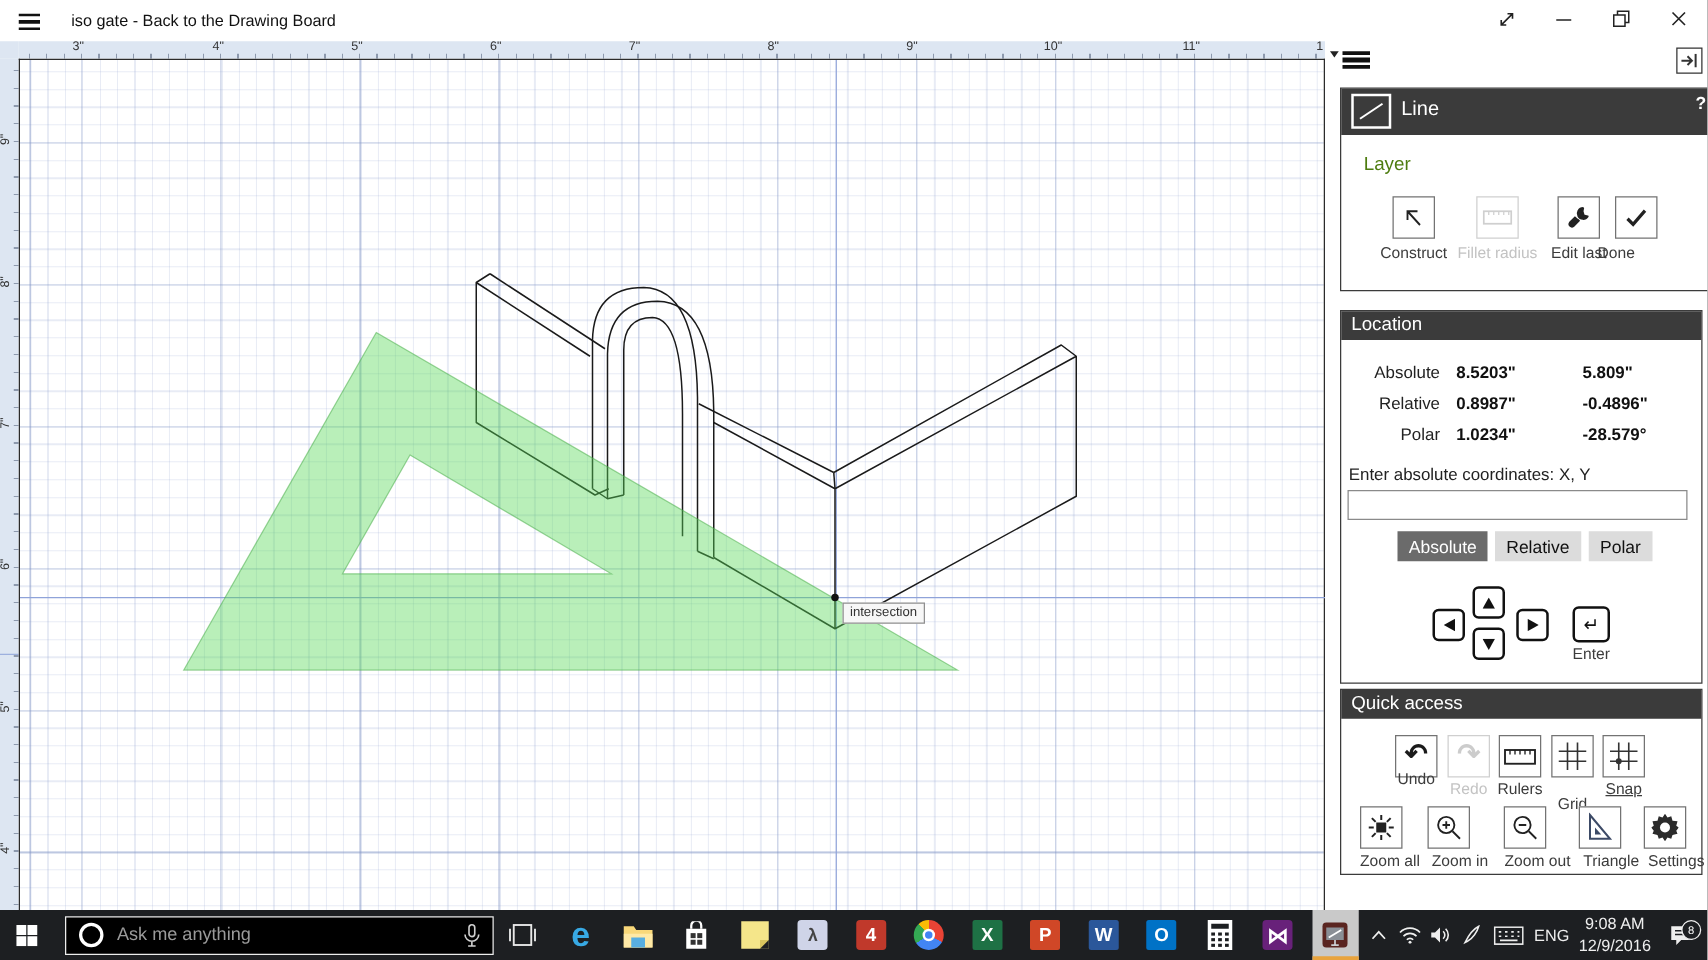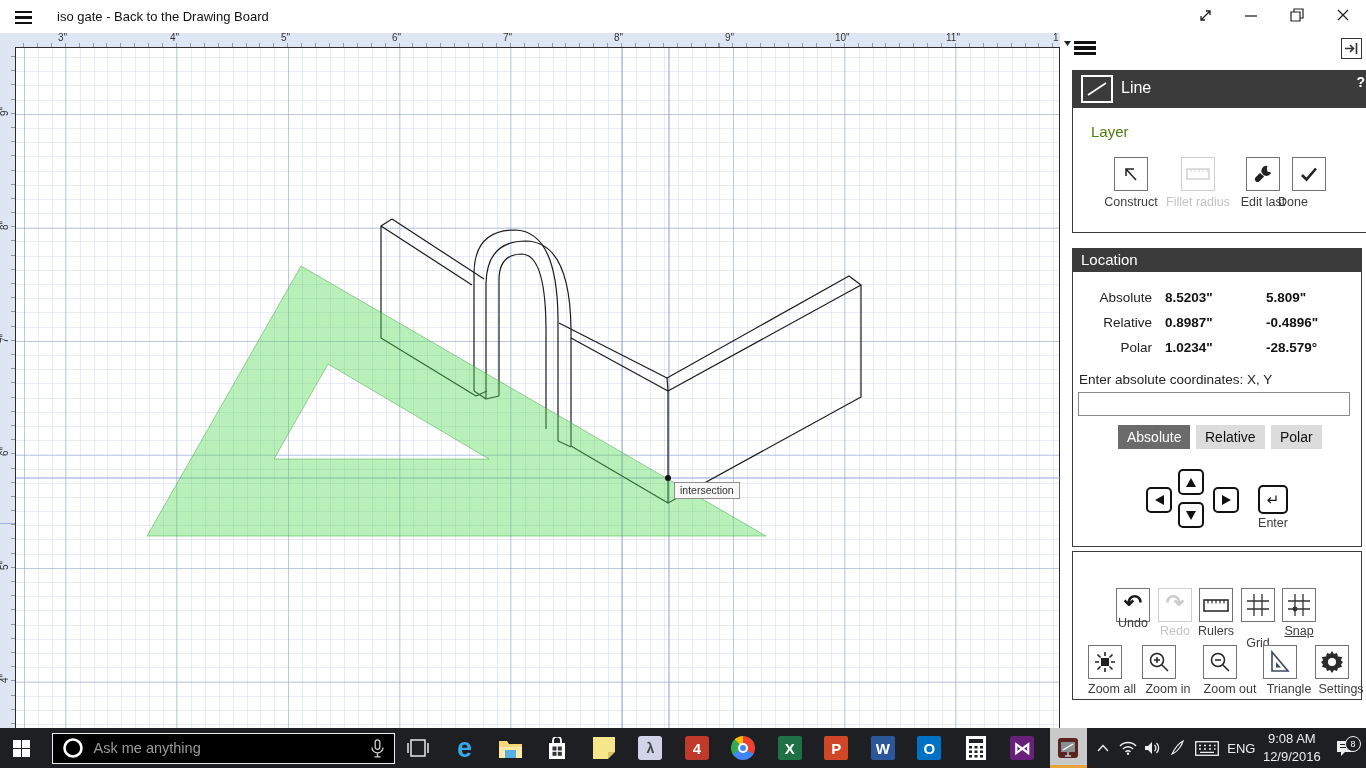--- a/index.html
+++ b/index.html
@@ -250,20 +250,21 @@
             <path d="M0,0 L10,0 L5,9 Z" fill="#111"></path>
           </svg>
       </div>
       <div class="key" style="left:185px;top:236px;width:30px;height:29px;font-size:15px;">
         <span>↵</span>
       </div>
       <div class="tlabel" style="left:200px;top:267px;">Enter</div>
     </div>
 
     <div class="sec" style="left:12px;top:518px;width:290px;height:149px;">
+      <div class="sechdr">Quick access</div>
 
       <div class="tbtn" style="left:43px;top:36px;">
         <span style="font-size:22px;font-weight:bold;color:#1a1a1a;line-height:1;margin-top:-4px;">↶</span>
       </div>
       <div class="tlabel" style="left:60px;top:64px;">Undo</div>
       <div class="tbtn dis" style="left:85px;top:36px;">
         <span style="font-size:22px;font-weight:bold;color:#ccc;line-height:1;margin-top:-4px;">↷</span>
       </div>
       <div class="tlabel dis" style="left:102px;top:72px;">Redo</div>
       <div class="tbtn" style="left:126px;top:36px;">

